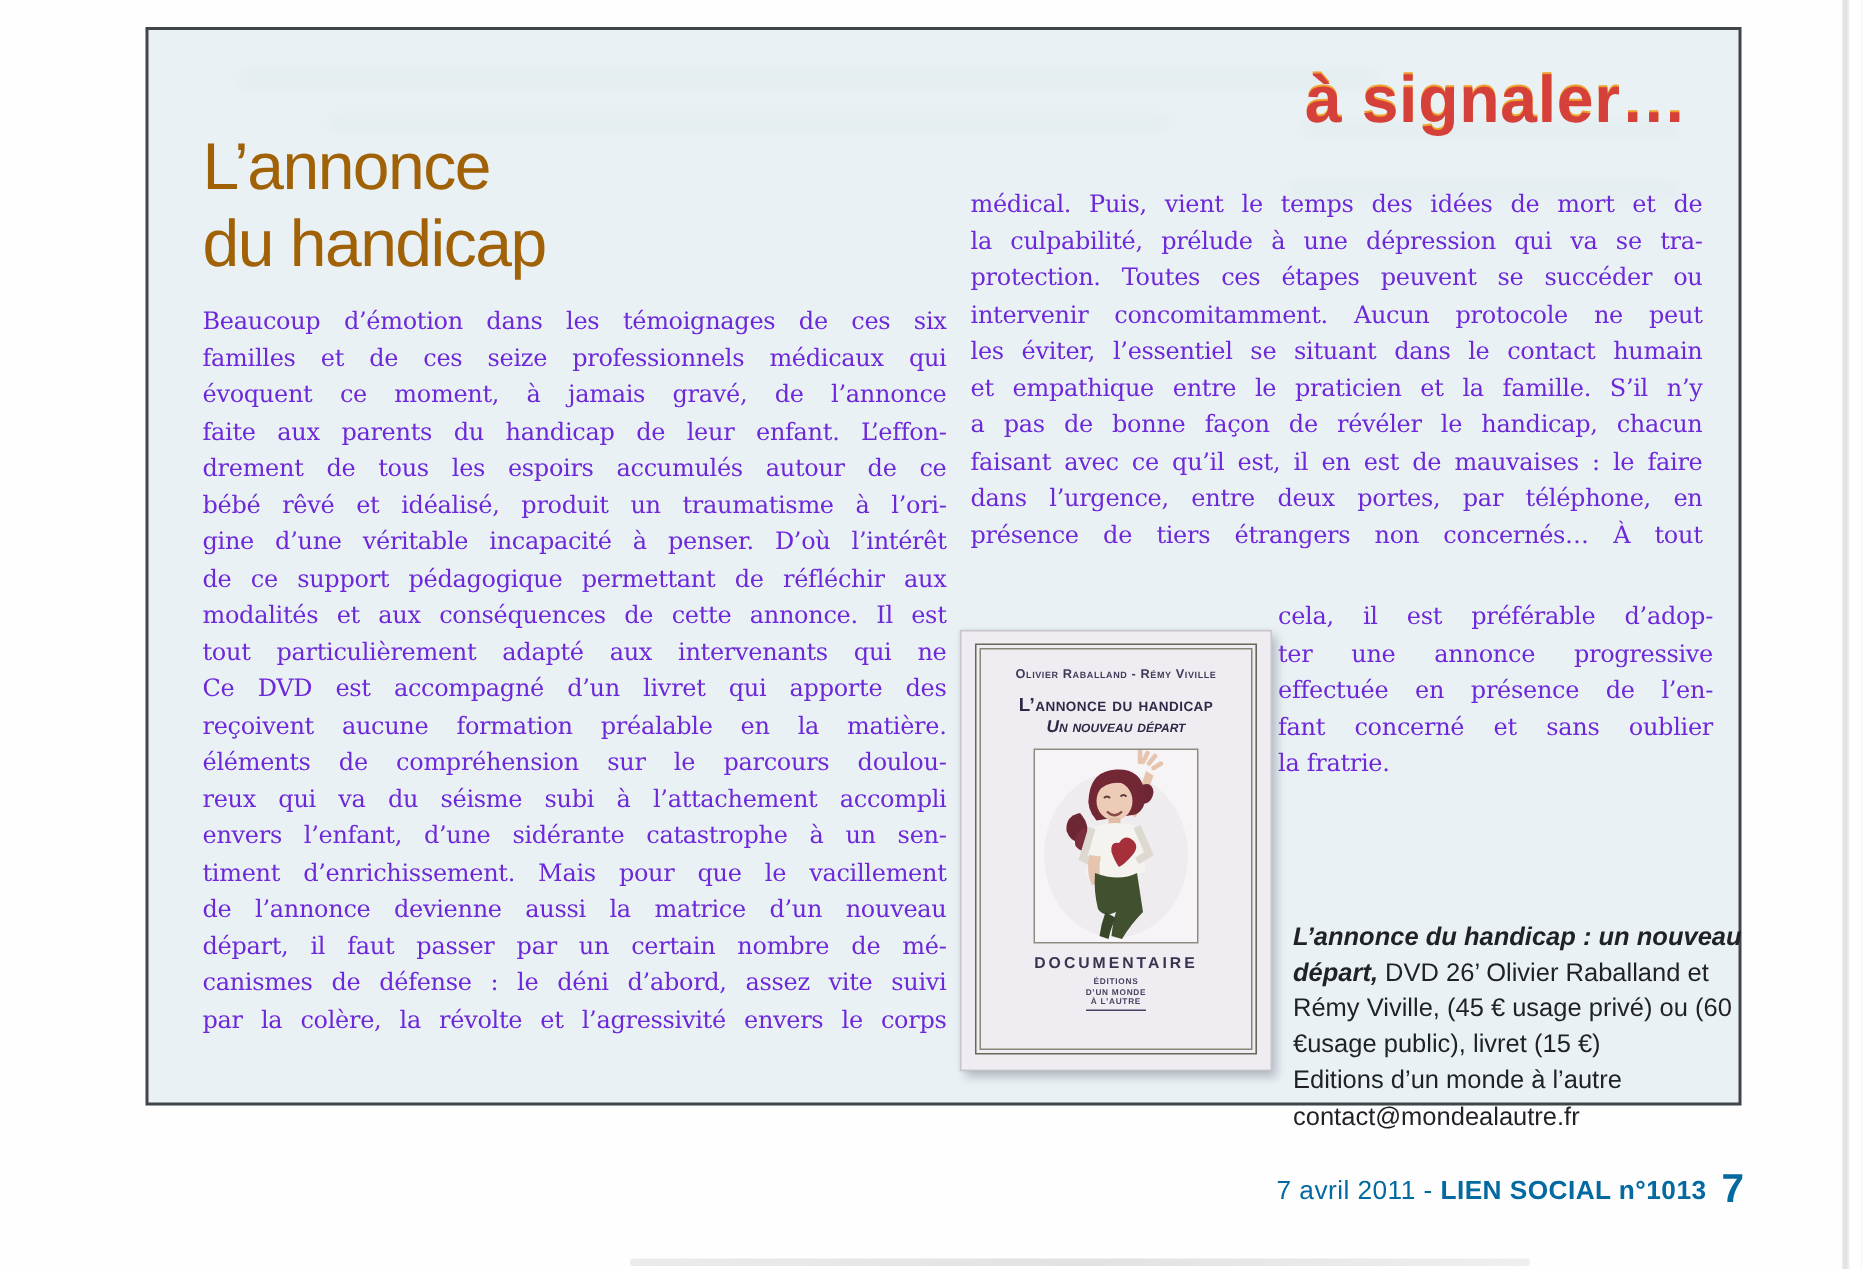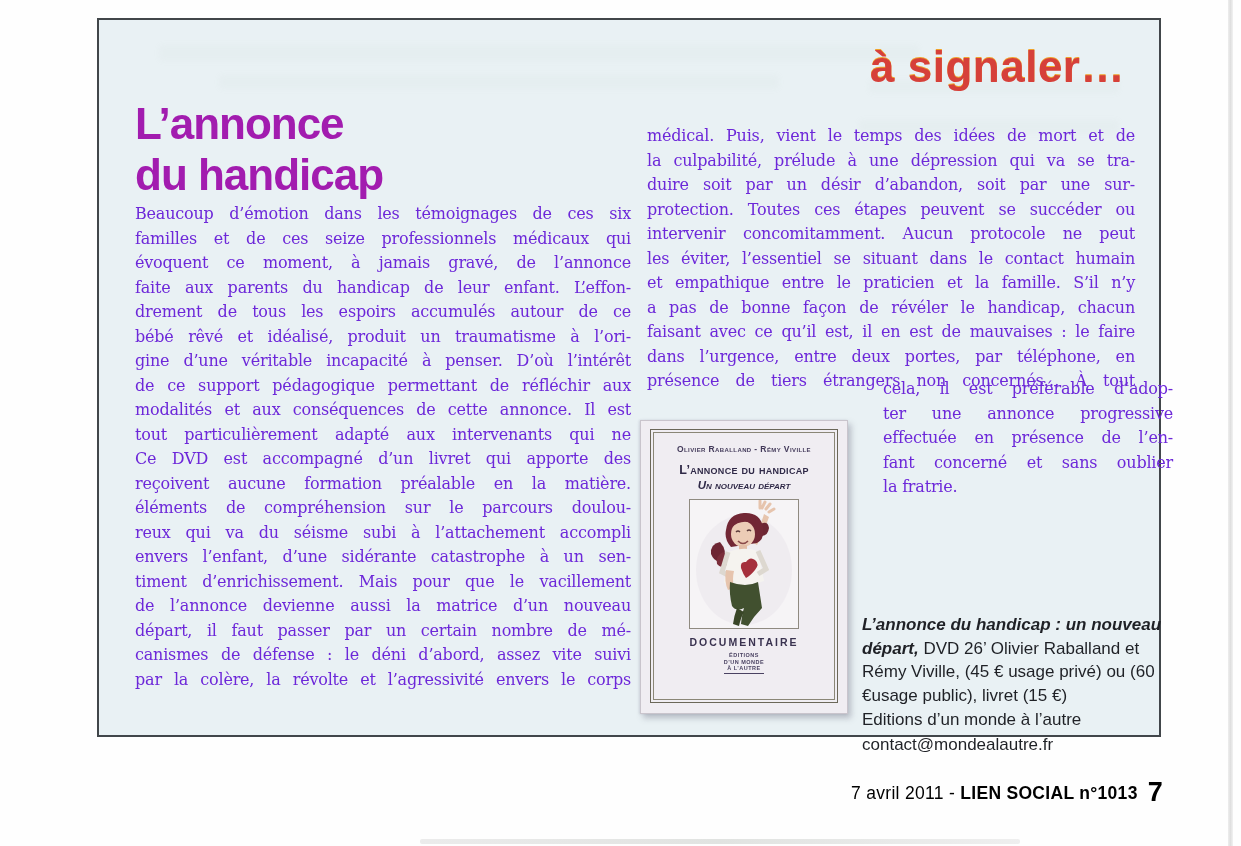--- a/index.html
+++ b/index.html
@@ -18,35 +18,35 @@
   .scan-smear-bottom{position:absolute;left:420px;top:839px;width:600px;height:5px;
     background:linear-gradient(to right,#dcdcdc,#c9cdc9,#e2e2e2);opacity:.55;border-radius:2px;}
   .bleed{position:absolute;background:#9fb3a8;opacity:.05;filter:blur(3px);border-radius:3px;}
 
   .signaler{
     position:absolute;right:34px;top:22px;
     font-size:44px;font-weight:700;letter-spacing:.5px;
     color:#d6403a;text-shadow:0 -1px 0 #f0a32c;
   }
   .title{
-    position:absolute;left:36px;top:78px;
-    font-size:44px;line-height:51px;font-weight:700;letter-spacing:-1px;
-    color:#a21caf;
+    position:absolute;left:36px;top:66px;
+    font-size:44px;line-height:51px;font-weight:400;letter-spacing:-1px;
+    color:#a16207;
   }
   .col{
     position:absolute;
     font-family:"DejaVu Serif",serif;
     font-size:16px;line-height:24.5px;letter-spacing:-.2px;
     color:#6d28d9;
   }
   .col .line{text-align:justify;text-align-last:justify;white-space:nowrap;}
   .col .line.nojust{text-align-last:left;}
   .left-col{left:36px;top:182px;width:496px;}
   .right-col{left:548px;top:104px;width:488px;}
-  .wrap-col{left:753px;top:357px;width:290px;padding-left:31px;}
+  .wrap-col{left:753px;top:379px;width:290px;}
 
   
   .dvd{
     position:absolute;left:541px;top:400px;width:206px;height:292px;
     background:#f0edf2;
     box-shadow:3px 4px 6px rgba(90,90,110,.35), -1px 0 2px rgba(120,120,140,.2);
     border:1px solid #c9c4cc;
   }
   .dvd-inner{
     position:absolute;left:9px;top:8px;right:9px;bottom:10px;
@@ -70,21 +70,21 @@
   
   .caption{
     position:absolute;left:763px;top:593px;width:302px;
     font-size:17px;line-height:23.5px;color:#1f2126;
   }
   .caption .bi{font-weight:700;font-style:italic;}
   .caption .block{margin-top:1px;}
 
   .footer{
     position:absolute;top:775px;right:78px;
-    font-size:17.5px;color:#000000;letter-spacing:.3px;
+    font-size:17.5px;color:#0369a1;letter-spacing:.3px;
   }
   .footer .mag{font-weight:700;}
   .footer .pagenum{font-size:27px;font-weight:700;margin-left:10px;position:relative;top:2px;}
 </style>
 </head>
 <body>
 
 <div class="scan-edge-right"></div>
 <div class="scan-smear-bottom"></div>
 
@@ -121,21 +121,20 @@
     <div class="line">timent d’enrichissement. Mais pour que le vacillement</div>
     <div class="line">de l’annonce devienne aussi la matrice d’un nouveau</div>
     <div class="line">départ, il faut passer par un certain nombre de mé-</div>
     <div class="line">canismes de défense : le déni d’abord, assez vite suivi</div>
     <div class="line">par la colère, la révolte et l’agressivité envers le corps</div>
   </div>
 
   <div class="col right-col">
     <div class="line">médical. Puis, vient le temps des idées de mort et de</div>
     <div class="line">la culpabilité, prélude à une dépression qui va se tra-</div>
-    <div class="line">duire soit par un désir d’abandon, soit par une sur-</div>
     <div class="line">protection. Toutes ces étapes peuvent se succéder ou</div>
     <div class="line">intervenir concomitamment. Aucun protocole ne peut</div>
     <div class="line">les éviter, l’essentiel se situant dans le contact humain</div>
     <div class="line">et empathique entre le praticien et la famille. S’il n’y</div>
     <div class="line">a pas de bonne façon de révéler le handicap, chacun</div>
     <div class="line">faisant avec ce qu’il est, il en est de mauvaises : le faire</div>
     <div class="line">dans l’urgence, entre deux portes, par téléphone, en</div>
     <div class="line">présence de tiers étrangers non concernés… À tout</div>
   </div>
 

